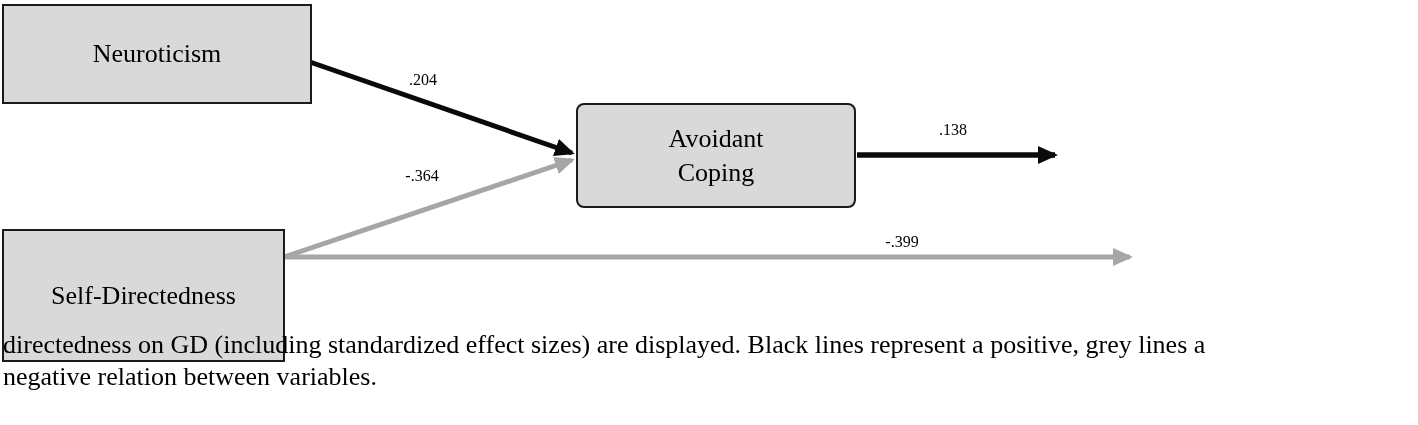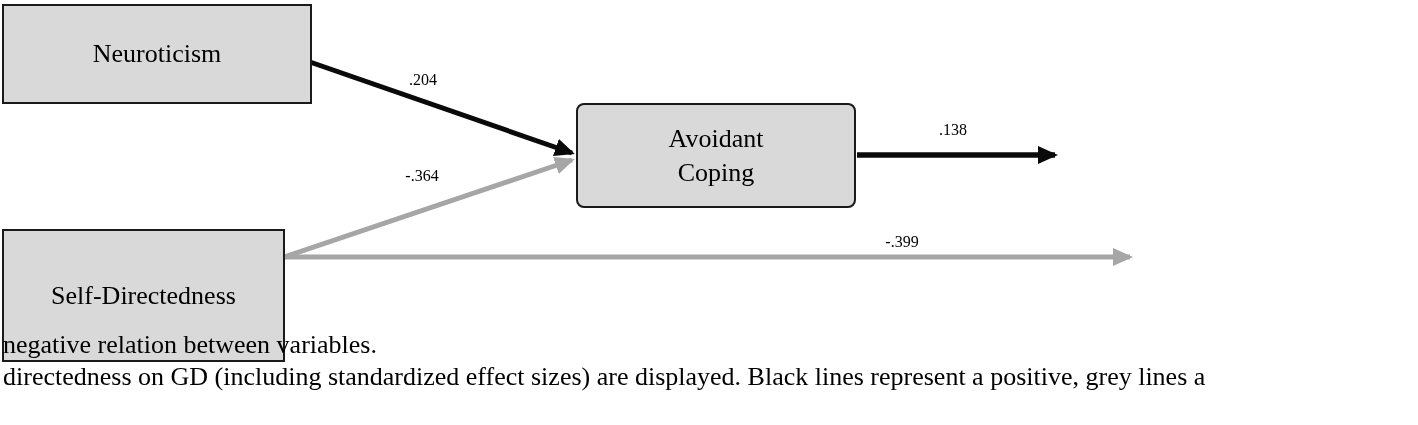--- a/index.html
+++ b/index.html
@@ -72,17 +72,17 @@
   <div class="node rect-selfdirect">Self-Directedness</div>
   <div class="node rounded-avoidant">Avoidant
 Coping</div>
 
   <div class="edge-label" style="left:423px; top:80px;">.204</div>
   <div class="edge-label" style="left:422px; top:176px;">-.364</div>
   <div class="edge-label" style="left:953px; top:130px;">.138</div>
   <div class="edge-label" style="left:902px; top:242px;">-.399</div>
 
   <div class="note">
+    <div class="note-line">directedness on GD (including standardized effect sizes) are displayed. Black lines represent a positive, grey lines a</div>
     <div class="note-line">negative relation between variables.</div>
-    <div class="note-line">directedness on GD (including standardized effect sizes) are displayed. Black lines represent a positive, grey lines a</div>
   </div>
 
 </div>
 
 </body></html>

